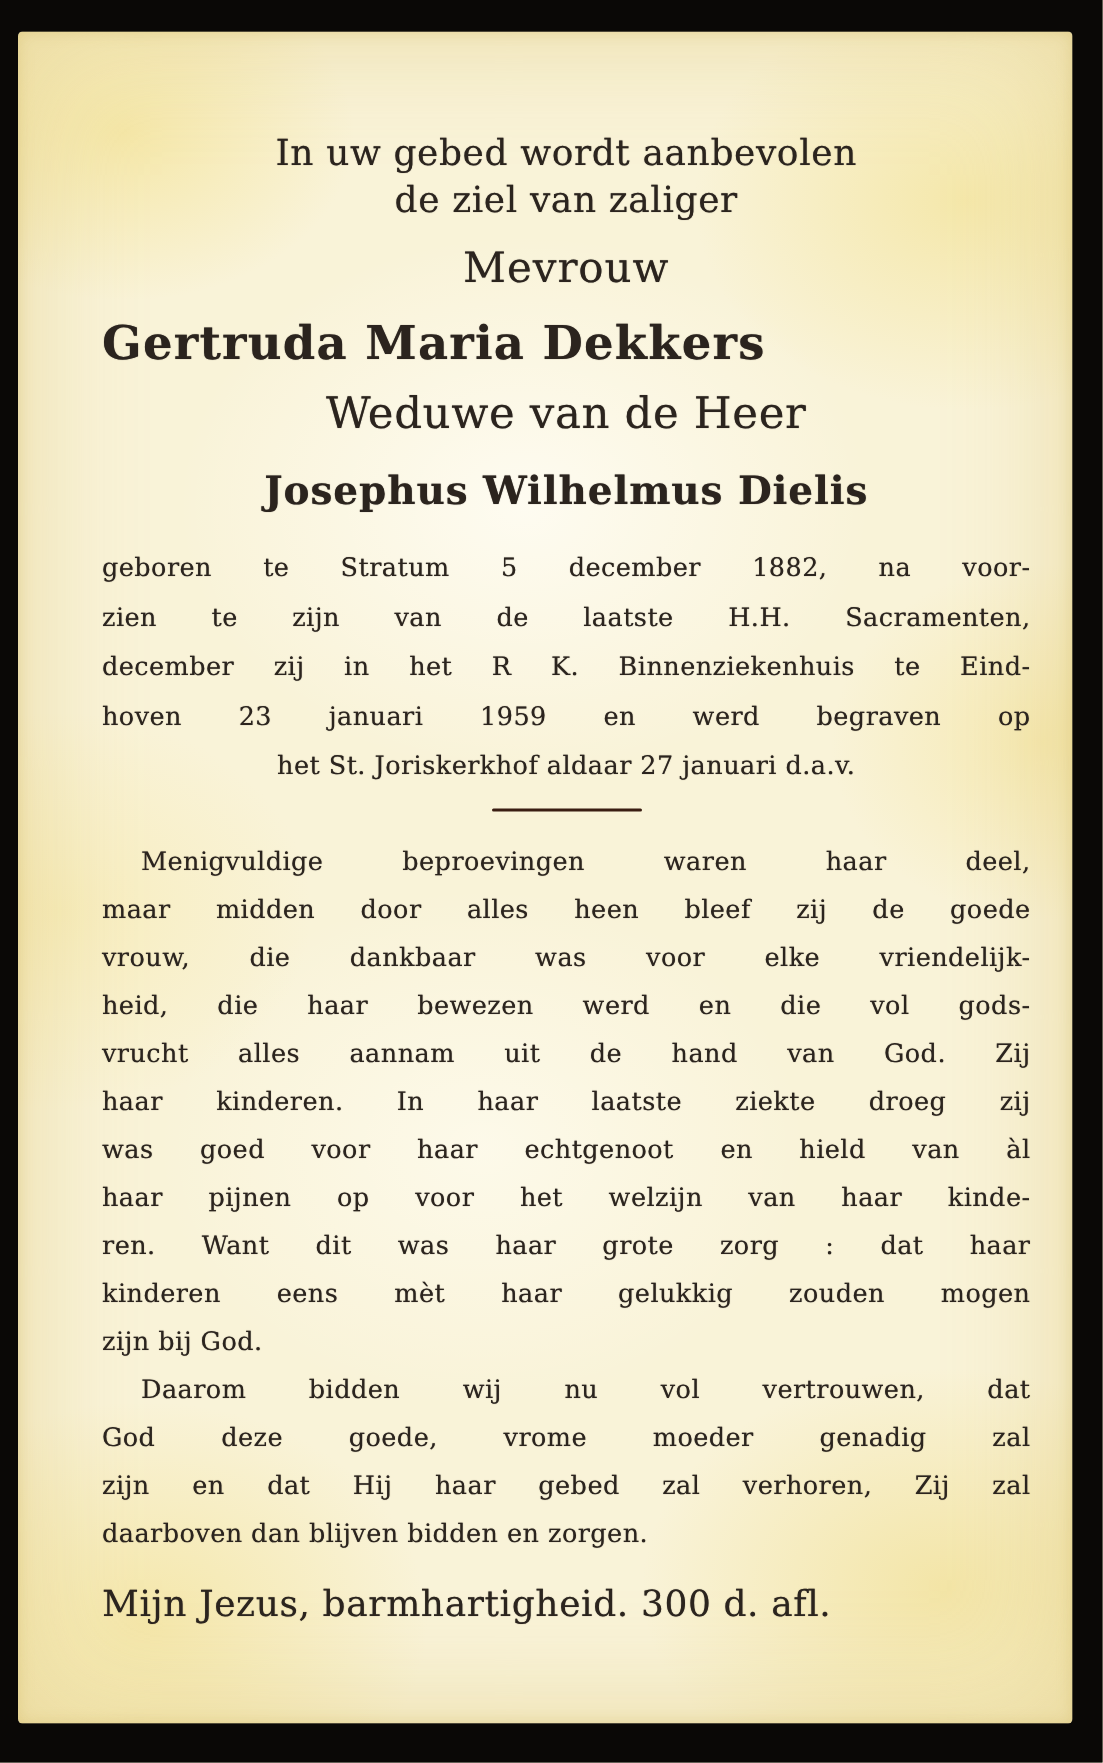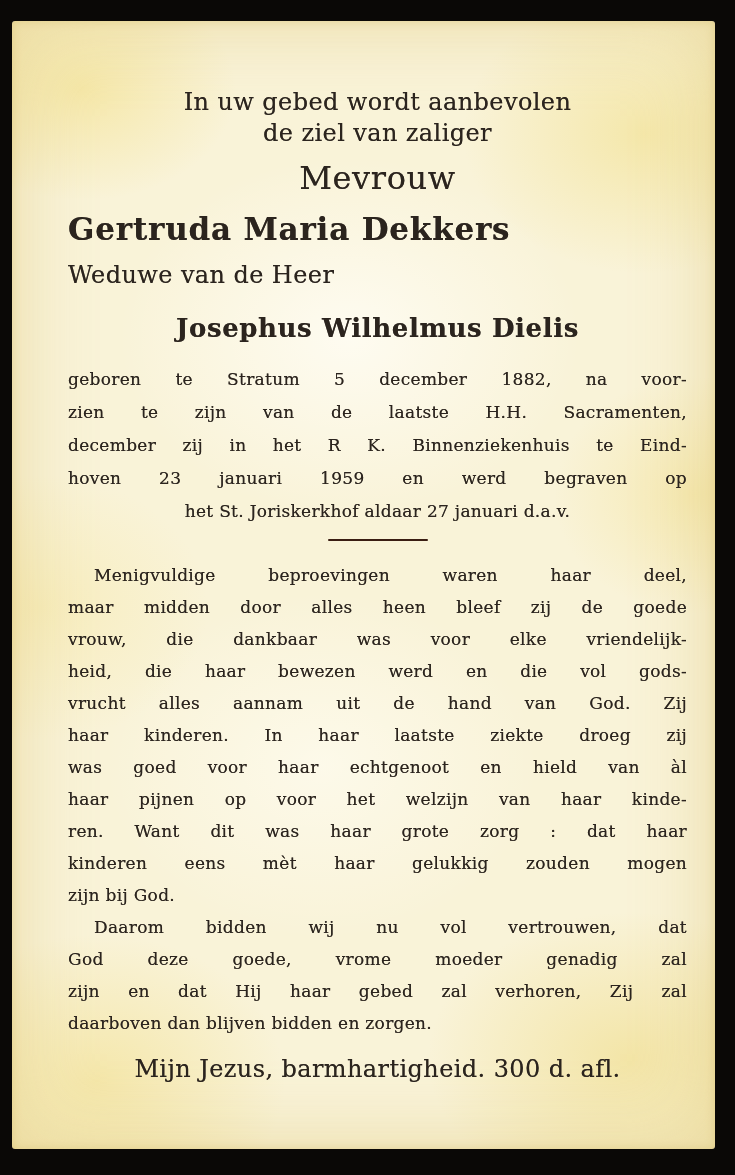--- a/index.html
+++ b/index.html
@@ -32,43 +32,43 @@
     box-shadow:
       inset 0 0 80px rgba(216,186,92,0.45),
       inset 0 0 10px rgba(198,168,78,0.35);
     padding: 66px 28px 0 56px;
     color: #2b241e;
     font-family: "DejaVu Serif", "Liberation Serif", serif;
     text-shadow: 0 0 0.6px rgba(43,36,30,0.65);
   }
 
   .intro { font-size: 24px; line-height: 31px; text-align: center; letter-spacing: 0.4px; }
-  .honorific { margin-top: 14px; font-size: 32px; line-height: 31px; text-align: center; letter-spacing: 0.6px; }
+  .honorific { margin-top: 14px; font-size: 28px; line-height: 31px; text-align: center; letter-spacing: 0.6px; }
   .name { margin-top: 17px; font-size: 31px; line-height: 36px; font-weight: bold; text-align: left; letter-spacing: 0.8px; }
-  .relation { margin-top: 13px; font-size: 24px; line-height: 31px; letter-spacing: 0.4px; }
+  .relation { margin-top: 13px; font-size: 29px; line-height: 31px; text-align: center; letter-spacing: 0.4px; }
   .spouse { margin-top: 20px; font-size: 26px; line-height: 34px; font-weight: bold; text-align: center; letter-spacing: 0.6px; }
 
   .par { font-size: 17px; letter-spacing: 0.3px; }
   .bio { margin-top: 18px; line-height: 33px; }
   .memorial { margin-top: 18px; line-height: 32px; }
   .prayer { margin-top: 0; line-height: 32px; }
 
   .jline { text-align: justify; text-align-last: justify; }
   .cline { text-align: center; }
   .lline { text-align: left; }
   .indent { text-indent: 26px; }
 
   .divider {
     width: 100px; height: 2px;
     margin: 11px auto 0 auto;
     background: #3a1d12;
     border-radius: 1px;
   }
 
-  .closing { margin-top: 15px; font-size: 24px; line-height: 31px; text-align: center; letter-spacing: 0.4px; }
+  .closing { margin-top: 15px; font-size: 24px; line-height: 31px; text-align: left; letter-spacing: 0.4px; }
 </style>
 </head>
 <body>
 
 <div class="scan-bg"></div>
 
 <div class="card">
 
   <div class="intro">
     <div>In uw gebed wordt aanbevolen</div>

